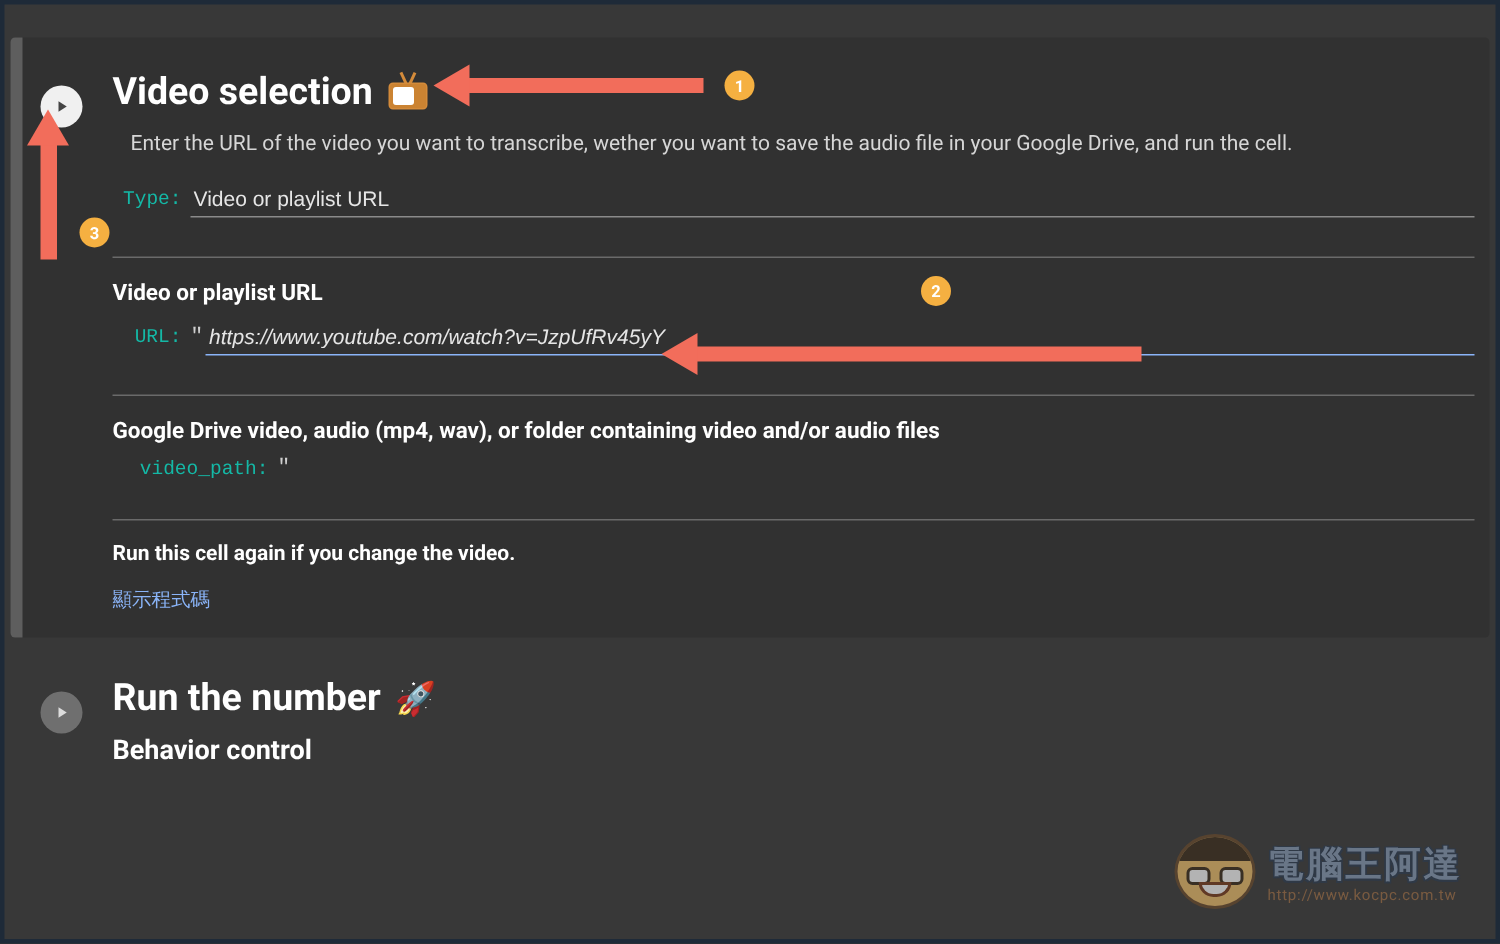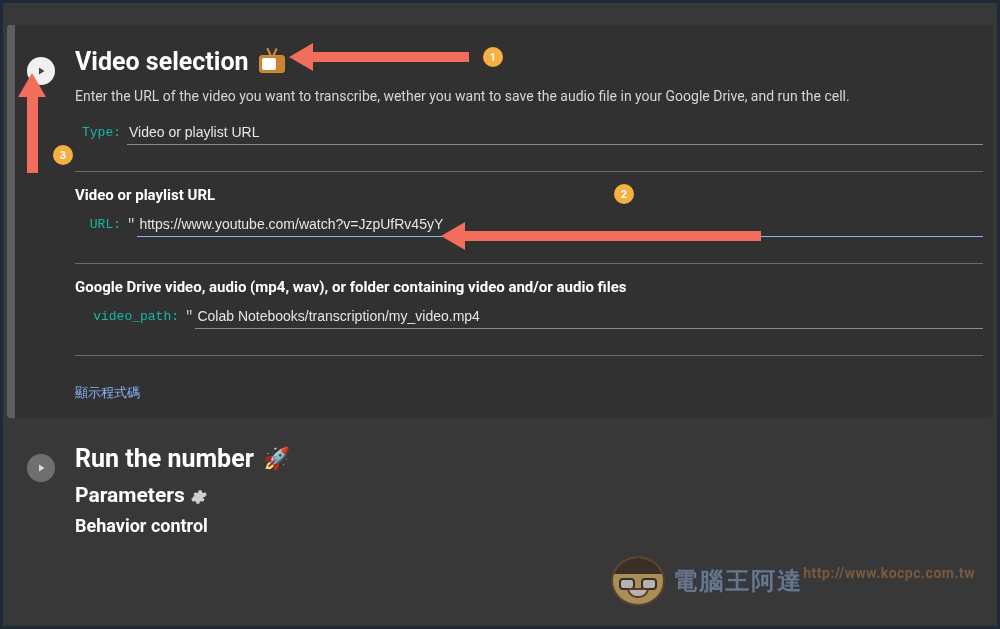--- a/index.html
+++ b/index.html
@@ -100,21 +100,21 @@
     width: 1.5px; height: 8px; background: #d48b3a;
   }
   .tv-icon .ant::before { left: 0; transform: rotate(-25deg); }
   .tv-icon .ant::after  { right: 0; transform: rotate(25deg); }
 
   .rocket {
     font-size: 22px;
   }
   .gear-inline svg { width: 18px; height: 18px; fill: #d0d0d0; vertical-align: middle; }
 
-  p.desc { color: #d6d6d6; margin: 6px 0 14px 0; line-height: 1.45; }
+  p.desc { color: #d6d6d6; margin: 6px 0 14px 12px; line-height: 1.45; }
 
   .form-row {
     display: flex;
     align-items: center;
     margin: 6px 0 0 0;
     padding-bottom: 4px;
   }
   .form-label {
     font-family: "Courier New", monospace;
     font-size: 13px;
@@ -131,20 +131,21 @@
     border: none;
     border-bottom: 1px solid #8a8a8a;
     color: #e6e6e6;
     font-size: 14px;
     padding: 4px 2px;
     outline: none;
     font-family: Arial, sans-serif;
   }
   .form-input.active {
     border-bottom: 1.5px solid #8ab4f8;
+    font-style: italic;
   }
   .hr-line {
     border: none;
     border-top: 1px solid #6a6a6a;
     margin: 22px 0 14px 0;
   }
   .sub-label {
     font-size: 15px;
     font-weight: 700;
     color: #fff;
@@ -204,25 +205,25 @@
     border-radius: 50%;
     background: #f2c16d;
     border: 2px solid #6b4a2a;
     position: relative;
     overflow: hidden;
   }
   .wm-face .hair { position:absolute; top:-4px; left:0; right:0; height:20px; background:#3a2a18; border-radius:50% 50% 0 0/80% 80% 0 0;}
   .wm-face .gl { position:absolute; top:20px; width:16px; height:12px; border:2px solid #3a2a18; border-radius:4px; background:#fff;}
   .wm-face .gl.l{left:6px;} .wm-face .gl.r{right:6px;}
   .wm-face .mouth{position:absolute; bottom:6px; left:14px; right:14px; height:10px; background:#fff; border:2px solid #7a3a1a; border-radius:0 0 14px 14px;}
-  .wm-text { display:flex; flex-direction:row; }
+  .wm-text { display:flex; flex-direction:column; }
   .wm-cn { font-size: 24px; font-weight: 800;
     color: #889db8; text-shadow: -1px -1px 0 #2a3a50, 1px -1px 0 #2a3a50, -1px 1px 0 #2a3a50, 1px 1px 0 #2a3a50;
     letter-spacing: 2px; }
-  .wm-url { font-size: 14px; color: #a17046; letter-spacing: 0.5px; font-weight: bold; }
+  .wm-url { font-size: 10px; color: #a17046; letter-spacing: 0.5px; }
 </style>
 </head>
 <body>
 
 <div class="top-strip"></div>
 
 <div class="cell-toolbar">
   <span class="tb">
     <svg viewBox="0 0 24 24">
         <path d="M12 4l-7 7h4v7h6v-7h4z"></path>
@@ -281,48 +282,40 @@
       <span class="q">"</span>
       <input class="form-input active" value="https://www.youtube.com/watch?v=JzpUfRv45yY" style="">
     </div>
 
     <hr class="hr-line">
 
     <div class="sub-label">Google Drive video, audio (mp4, wav), or folder containing video and/or audio files</div>
     <div class="form-row">
       <span class="form-label wide">video_path:</span>
       <span class="q">"</span>
-      <input class="form-input" value="Colab Notebooks/transcription/my_video.mp4" style="">
     </div>
 
     <hr class="hr-line">
 
+    <div class="bold-note">Run this cell again if you change the video.</div>
     <span class="link">顯示程式碼</span>
   </div>
 </div>
 
 <div class="cell">
   <div class="run-btn idle" style="left:20px; top:22px;">
     <svg viewBox="0 0 24 24">
         <path d="M8 5v14l11-7z" fill="#ddd"></path>
       </svg>
   </div>
   <div class="cell-body">
     <h2 style="margin-top:8px;">
       <span>Run the number</span>
       <span class="rocket">🚀</span>
     </h2>
-    <h3>
-      <span>Parameters</span>
-      <span class="gear-inline">
-        <svg viewBox="0 0 24 24">
-            <path d="M12 8a4 4 0 100 8 4 4 0 000-8zm8.4 4a7 7 0 00-.1-1.2l2.1-1.6-2-3.4-2.5 1a7 7 0 00-2-1.2l-.4-2.6h-4l-.4 2.6a7 7 0 00-2 1.2l-2.5-1-2 3.4 2.1 1.6A7 7 0 003.6 12a7 7 0 00.1 1.2l-2.1 1.6 2 3.4 2.5-1a7 7 0 002 1.2l.4 2.6h4l.4-2.6a7 7 0 002-1.2l2.5 1 2-3.4-2.1-1.6c.1-.4.1-.8.1-1.2z"></path>
-          </svg>
-      </span>
-    </h3>
     <h4>Behavior control</h4>
   </div>
 </div>
 
 <div class="arrow" style="left:286px; top:44px; width:180px; height:20px;">
   <div class="shaft" style="left:20px; top:5px; width:160px; height:10px;"></div>
   <div class="head" style="left:0; top:-4px; border-top:14px solid transparent; border-bottom:14px solid transparent; border-right:24px solid #f26d5b;"></div>
 </div>
 <div class="badge" style="left:480px; top:44px;">1</div>
 

